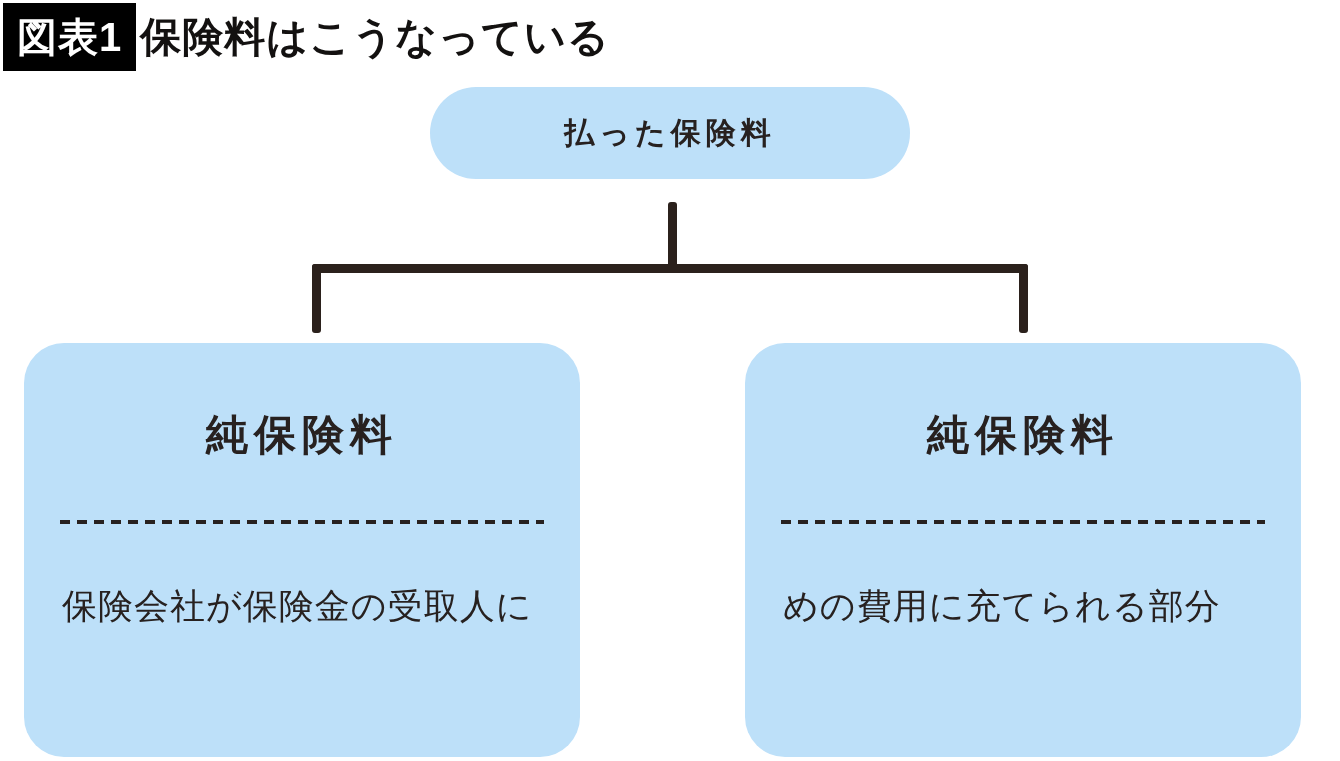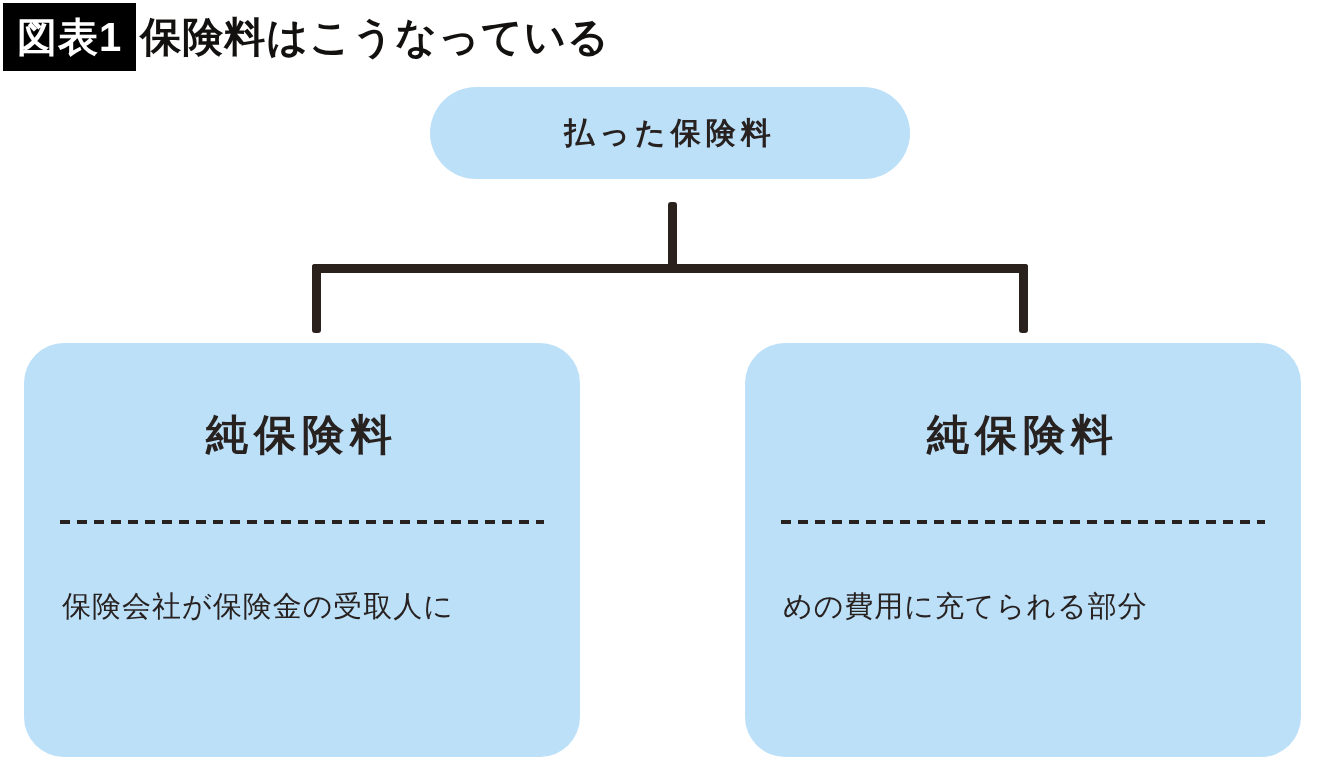--- a/index.html
+++ b/index.html
@@ -100,21 +100,21 @@
       var(--ink, #272120) 10px,
       transparent 10px,
       transparent 17px
     );
   }
   .child-desc {
     position: absolute;
     top: 232px;
     left: 38px;
     right: 26px;
-    font-size: 29px;
+    font-size: 35px;
     line-height: 62px;
     letter-spacing: 1px;
     font-weight: 500;
     color: var(--ink, #272120);
   }
 </style>
 </head>
 <body>
 
 <div class="page" style="--box-fill: #BDE0F9; --line-color: #2B211C; --ink: #272120; --badge-bg: #000000; --badge-text: #FFFFFF;">

